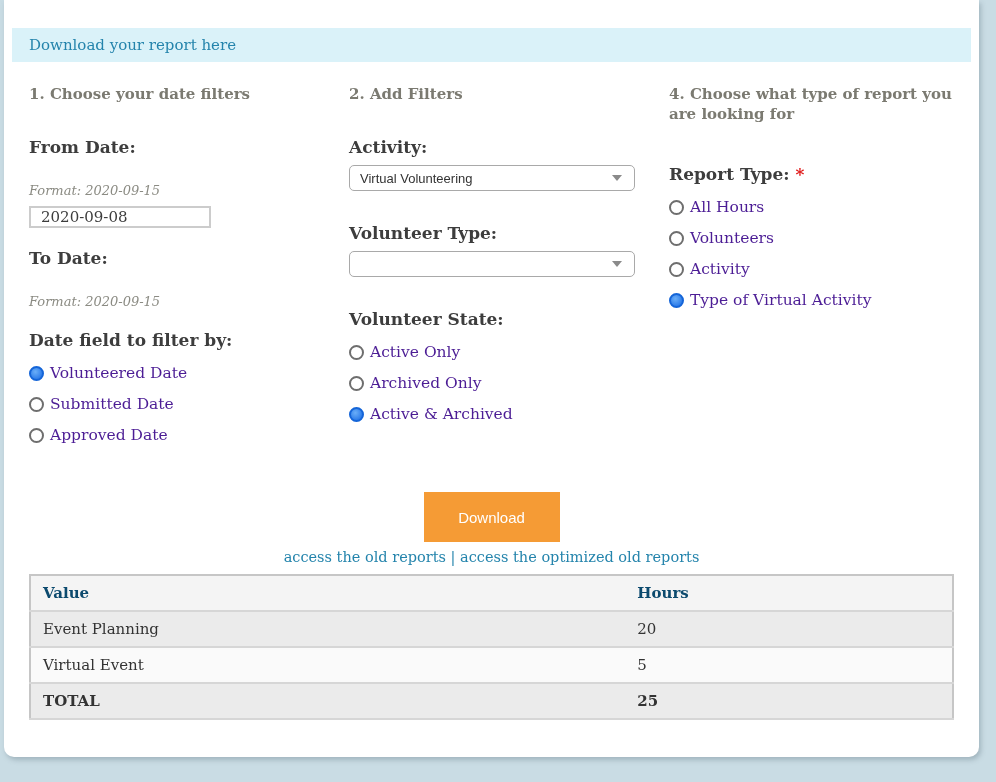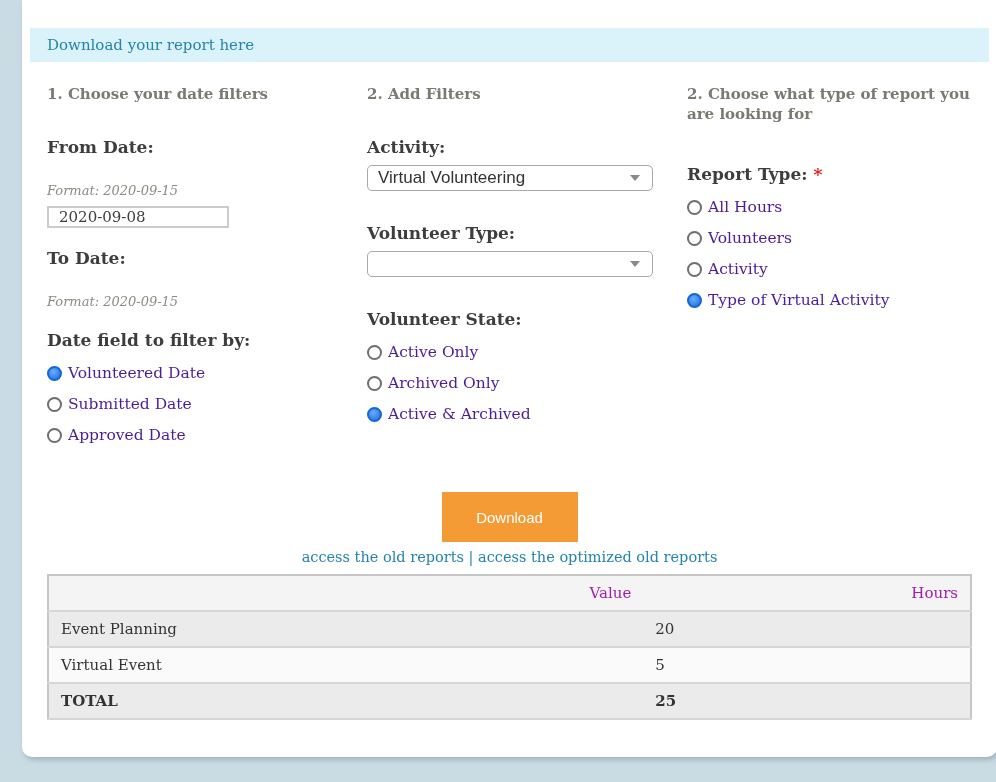--- a/index.html
+++ b/index.html
@@ -6,21 +6,21 @@
   html, body {
     margin: 0; padding: 0;
     width: 996px; height: 782px;
     background: #c9dce4;
     font-family: "DejaVu Serif", "Liberation Serif", serif;
     overflow: hidden;
     position: relative;
   }
   .card {
     position: absolute;
-    left: 22px; top: 0;
+    left: 4px; top: 0;
     width: 975px; height: 757px;
     background: #ffffff;
     border-radius: 0 0 10px 10px;
     box-shadow: 2px 3px 5px rgba(90,110,120,.35);
   }
   .banner {
     margin: 28px 8px 0 8px;
     height: 34px;
     background: #daf2f9;
     display: flex;
@@ -100,21 +100,21 @@
     width: 286px;
     height: 26px;
     border: 1px solid #a9a9a9;
     border-radius: 5px;
     background: #ffffff;
     display: flex;
     align-items: center;
     justify-content: space-between;
     padding: 0 12px 0 10px;
     font-family: "Liberation Sans", sans-serif;
-    font-size: 17px;
+    font-size: 13px;
     color: #333333;
     cursor: pointer;
   }
   .caret {
     width: 0; height: 0;
     border-left: 5px solid transparent;
     border-right: 5px solid transparent;
     border-top: 6px solid #8a8a8a;
     flex: none;
   }
@@ -152,21 +152,21 @@
     font-size: 15px;
     color: #333333;
     table-layout: fixed;
   }
   .report-table th, .report-table td {
     text-align: left;
     padding: 8px 12px;
     border-bottom: 2px solid #d6d6d6;
     font-weight: normal;
   }
-  .report-table th { font-weight: normal; color: #a21caf; text-align: right; }
+  .report-table th { font-weight: bold; color: #0c4a6e; }
   .report-table col.c1 { width: 64.5%; }
   .row-head { background: #f4f4f4; }
   .row-odd  { background: #ebebeb; }
   .row-even { background: #fafafa; }
   .row-total { background: #ebebeb; font-weight: bold; }
   .row-total td { font-weight: bold; }
 </style>
 </head>
 <body>
 
@@ -230,21 +230,21 @@
           <span class="radio"></span>
           <span>Archived Only</span>
         </div>
         <div class="radio-row">
           <span class="radio checked"></span>
           <span>Active &amp; Archived</span>
         </div>
       </div>
 
       <div class="col col-3">
-        <div class="section-heading">2. Choose what type of report you are looking for</div>
+        <div class="section-heading">4. Choose what type of report you are looking for</div>
 
         <div class="field-label" style="margin-top:40px;">
           <span>Report Type:</span>
           <span class="required">*</span>
         </div>
 
         <div class="radio-row">
           <span class="radio"></span>
           <span>All Hours</span>
         </div>

